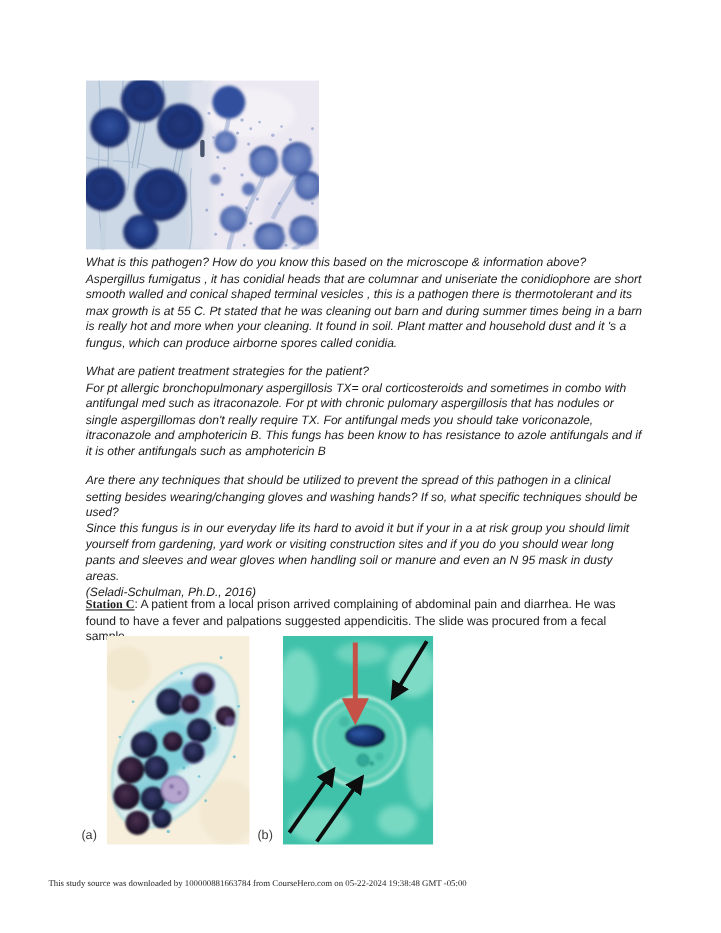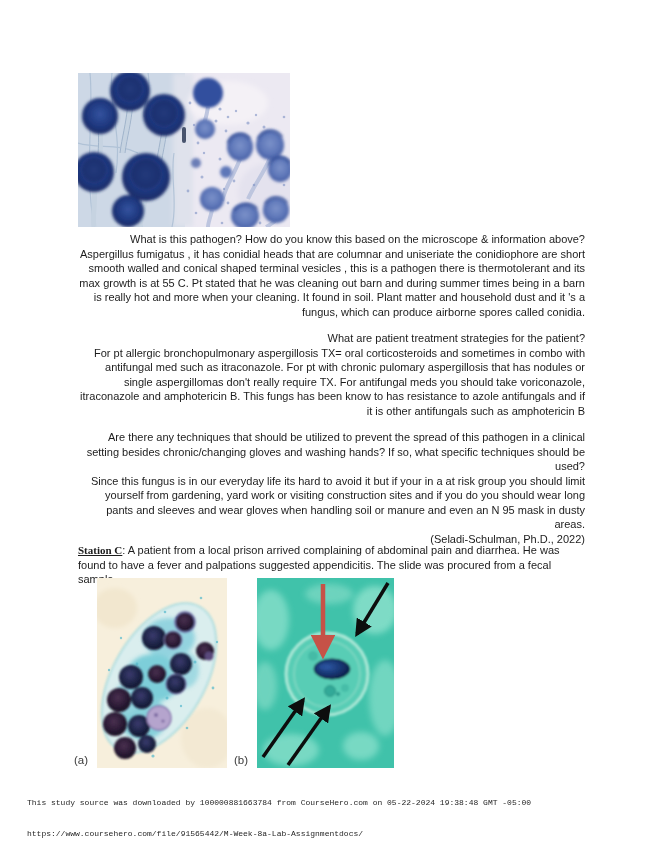--- a/index.html
+++ b/index.html
@@ -7,35 +7,35 @@
        font-family:"Liberation Sans","DejaVu Sans",sans-serif;}
   .page{position:absolute;inset:0;background:#ffffff;}
 
   .fig{position:absolute;overflow:hidden;}
   #fig-top{left:78px;top:73px;width:212px;height:154px;}
   #fig-a{left:97px;top:578px;width:130px;height:190px;}
   #fig-b{left:257px;top:578px;width:137px;height:190px;}
   .fig svg{display:block;}
 
   .bodytext{position:absolute;left:78px;width:507px;color:#1c1c1c;
-            font-size:11px;line-height:14.5px;letter-spacing:0px;text-align:right;}
+            font-size:11px;line-height:14.5px;font-style:italic;letter-spacing:0px;}
   .bodytext div{margin:0;padding:0;}
   #para1{top:232px;}
   #para2{top:331px;}
   #para3{top:430px;}
 
   #stationc{position:absolute;left:78px;top:543px;width:507px;color:#1c1c1c;
             font-size:11px;line-height:14.5px;font-style:normal;}
   #stationc .head{font-weight:bold;text-decoration:underline;font-family:Liberation Serif, serif;}
 
   .figlabel{position:absolute;top:754px;font-size:11.5px;color:#3a3a3a;font-style:normal;}
   #label-a{left:74px;}
   #label-b{left:234px;}
 
-  .footer{position:absolute;left:27px;color:#1f1f1f;font-family:Liberation Mono, monospace;
+  .footer{position:absolute;left:44px;color:#1f1f1f;font-family:Liberation Serif, serif;
           font-size:8px;white-space:nowrap;}
   #footer1{top:798px;}
   #footer2{top:829px;}
 </style>
 </head>
 <body>
 
 <div class="page">
 
   <div class="fig" id="fig-top">
@@ -164,23 +164,23 @@
     <div>What is this pathogen? How do you know this based on the microscope &amp; information above?</div>
     <div>Aspergillus fumigatus , it has conidial heads that are columnar and uniseriate the conidiophore are short smooth walled and conical shaped terminal vesicles , this is a pathogen there is thermotolerant and its max growth is at 55 C. Pt stated that he was cleaning out barn and during summer times being in a barn is really hot and more when your cleaning. It found in soil. Plant matter and household dust and it 's a fungus, which can produce airborne spores called conidia.</div>
   </div>
 
   <div class="bodytext" id="para2">
     <div>What are patient treatment strategies for the patient?</div>
     <div>For pt allergic bronchopulmonary aspergillosis TX= oral corticosteroids and sometimes in combo with antifungal med such as itraconazole. For pt with chronic pulomary aspergillosis that has nodules or single aspergillomas don't really require TX. For antifungal meds you should take voriconazole, itraconazole and amphotericin B. This fungs has been know to has resistance to azole antifungals and if it is other antifungals such as amphotericin B</div>
   </div>
 
   <div class="bodytext" id="para3">
-    <div>Are there any techniques that should be utilized to prevent the spread of this pathogen in a clinical setting besides chronic/changing gloves and washing hands? If so, what specific techniques should be used?</div>
+    <div>Are there any techniques that should be utilized to prevent the spread of this pathogen in a clinical setting besides wearing/changing gloves and washing hands? If so, what specific techniques should be used?</div>
     <div>Since this fungus is in our everyday life its hard to avoid it but if your in a at risk group you should limit yourself from gardening, yard work or visiting construction sites and if you do you should wear long pants and sleeves and wear gloves when handling soil or manure and even an N 95 mask in dusty areas.</div>
-    <div>(Seladi-Schulman, Ph.D., 2022)</div>
+    <div>(Seladi-Schulman, Ph.D., 2016)</div>
   </div>
 
   <div id="stationc">
     <span class="head">Station C</span><span>: A patient from a local prison arrived complaining of abdominal pain and diarrhea. He was found to have a fever and palpations suggested appendicitis. The slide was procured from a fecal sample.</span>
   </div>
 
   <div class="fig" id="fig-a">
     <svg width="130" height="190" viewBox="0 0 130 190">
       <defs>
         <radialGradient id="cystDark" cx="45%" cy="40%" r="65%">
@@ -309,15 +309,14 @@
         <line x1="6" y1="179" x2="46" y2="122" marker-end="url(#ahBlack)"></line>
         <line x1="31" y1="187" x2="72" y2="129" marker-end="url(#ahBlack)"></line>
       </g>
     </svg>
   </div>
 
   <div class="figlabel" id="label-a">(a)</div>
   <div class="figlabel" id="label-b">(b)</div>
 
   <div class="footer" id="footer1">This study source was downloaded by 100000881663784 from CourseHero.com on 05-22-2024 19:38:48 GMT -05:00</div>
-  <div class="footer" id="footer2">https://www.coursehero.com/file/91565442/M-Week-8a-Lab-Assignmentdocs/</div>
 
 </div>
 
 </body></html>

